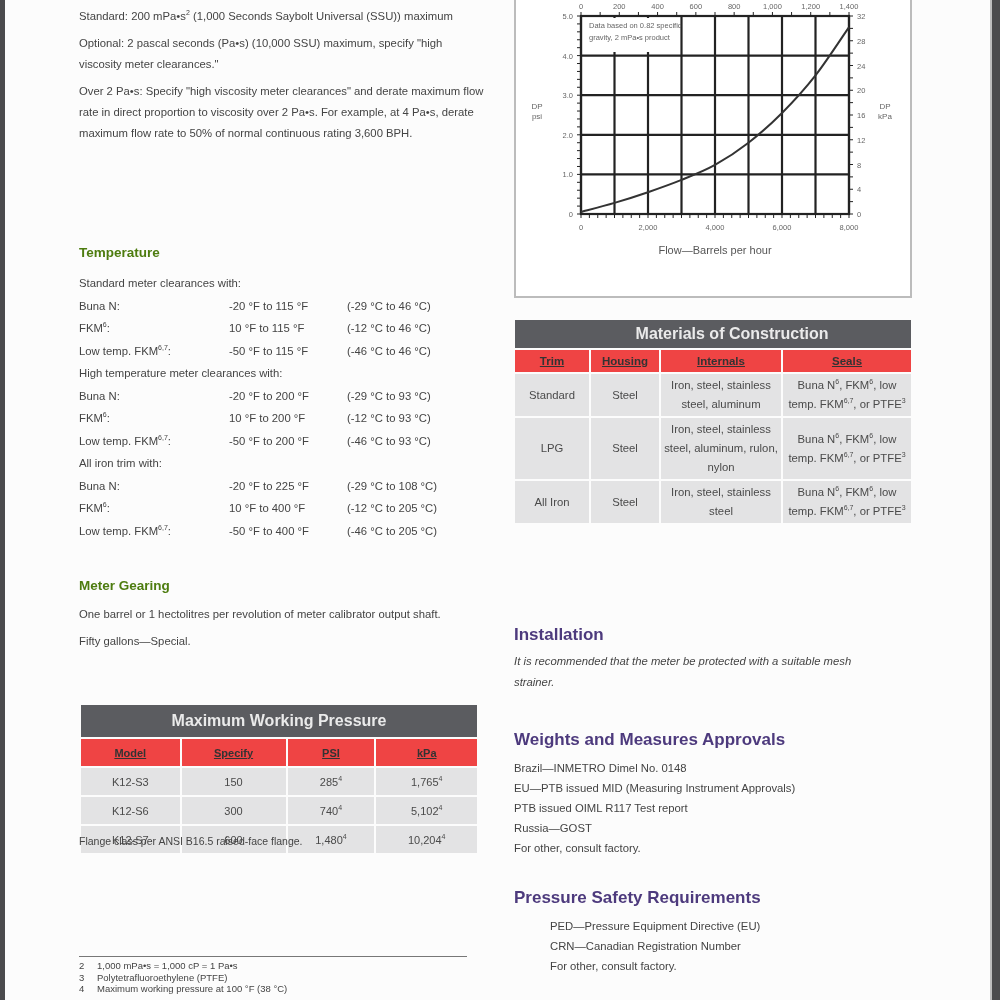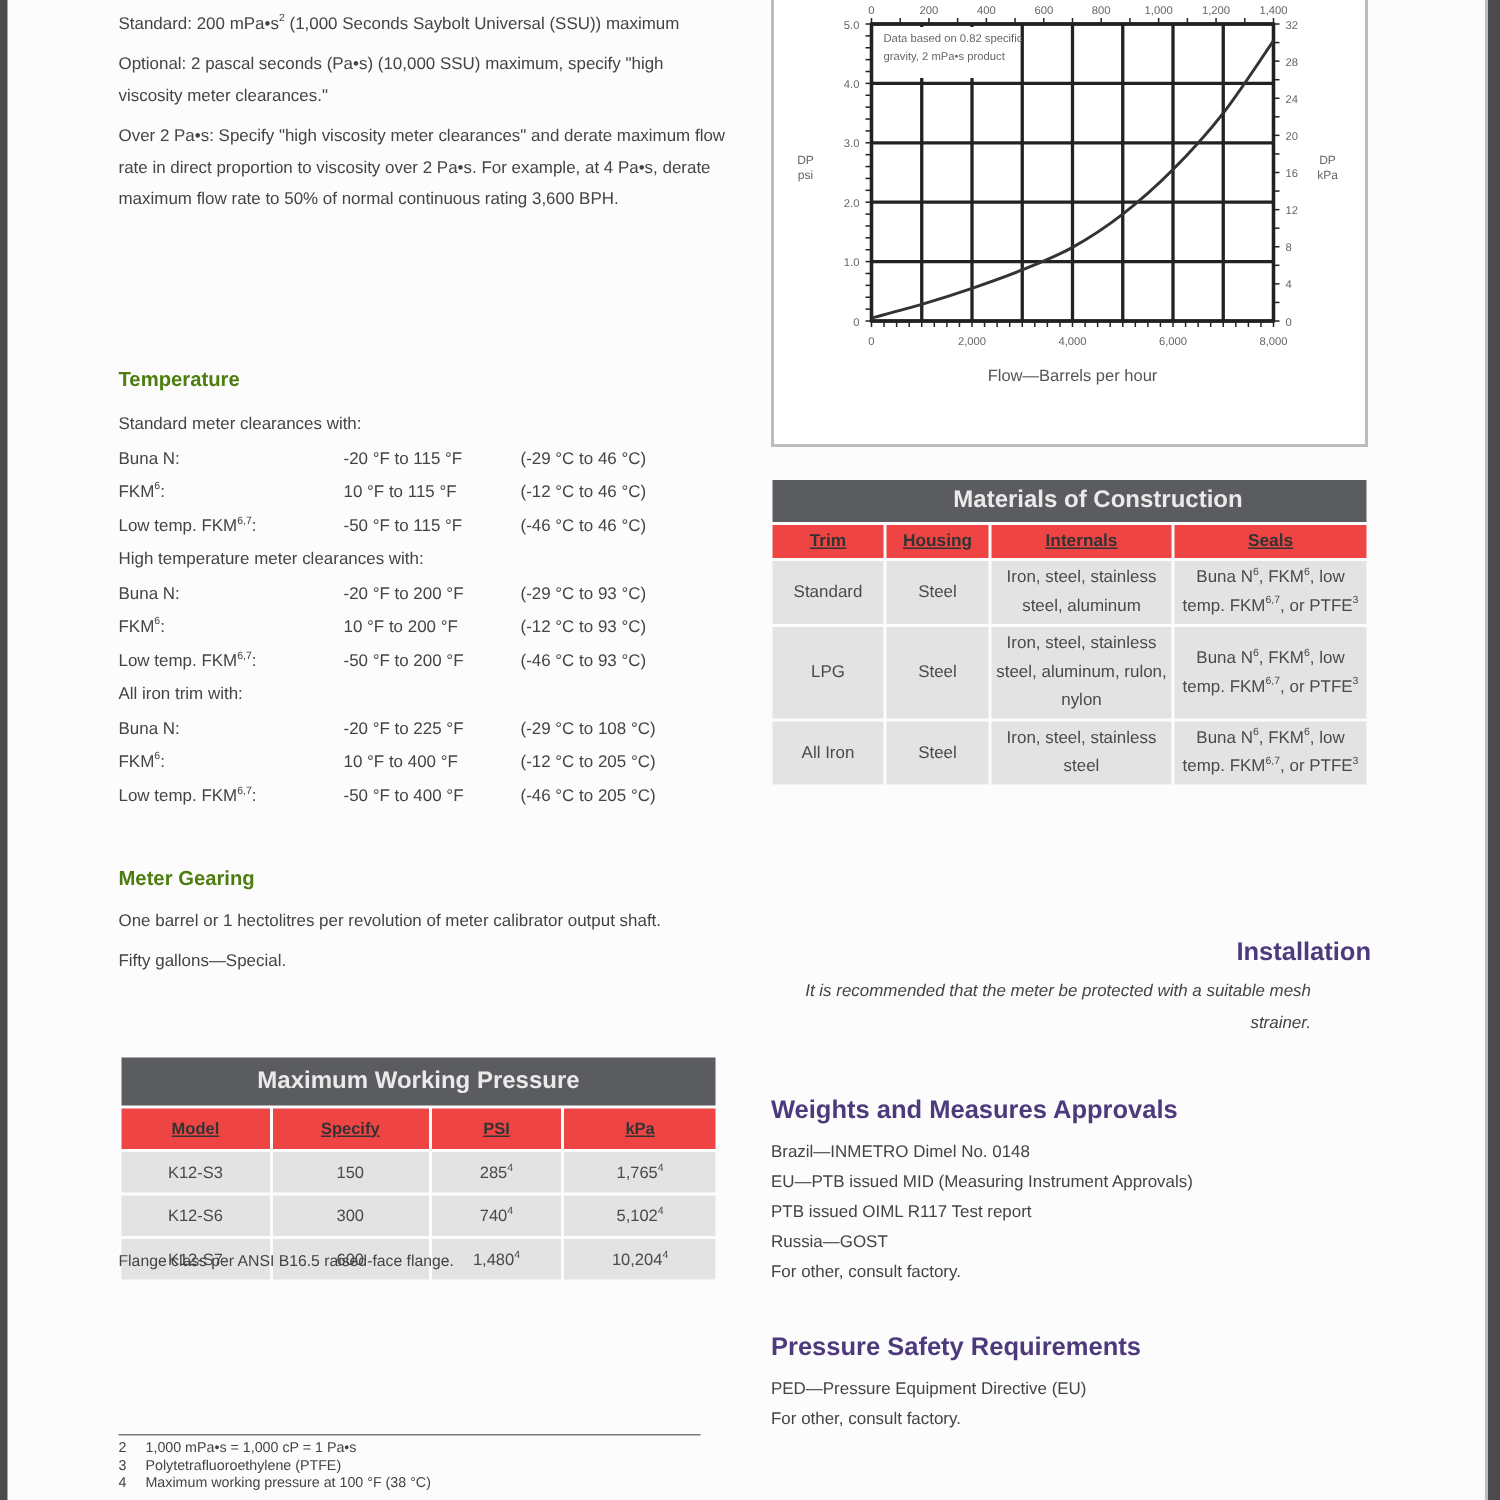--- a/index.html
+++ b/index.html
@@ -344,35 +344,36 @@
       </tr>
       <tr class="tbl-body">
         <td>All Iron</td>
         <td>Steel</td>
         <td>Iron, steel, stainless steel</td>
         <td><span>Buna N</span><sup>6</sup><span>, FKM</span><sup>6</sup><span>, low temp. FKM</span><sup>6,7</sup><span>, or PTFE</span><sup>3</sup></td>
       </tr>
     </tbody>
 </table>
 
-<div class="col-right" style="top:624px;text-align:right;">
+<div class="col-right" style="top:624px;">
   <h2 class="h-purple">Installation</h2>
   <p class="p" style="margin-top:5px; width:360px;font-style:italic;">It is recommended that the meter be protected with a suitable mesh strainer.</p>
 </div>
 
 <div class="col-right" style="top:729px;">
   <h2 class="h-purple">Weights and Measures Approvals</h2>
   <div style="margin-top:7px;">
     <p class="r-line">Brazil—INMETRO Dimel No. 0148</p>
     <p class="r-line">EU—PTB issued MID (Measuring Instrument Approvals)</p>
     <p class="r-line">PTB issued OIML R117 Test report</p>
     <p class="r-line">Russia—GOST</p>
     <p class="r-line">For other, consult factory.</p>
   </div>
 </div>
 
 <div class="col-right" style="top:887px;">
   <h2 class="h-purple">Pressure Safety Requirements</h2>
-  <div style="margin-top:7px;">
+  <div style="margin-top:7px;margin-left:36px;">
     <p class="r-line">PED—Pressure Equipment Directive (EU)</p>
+    <p class="r-line">CRN—Canadian Registration Number</p>
     <p class="r-line">For other, consult factory.</p>
   </div>
 </div>
 
 </body></html>

